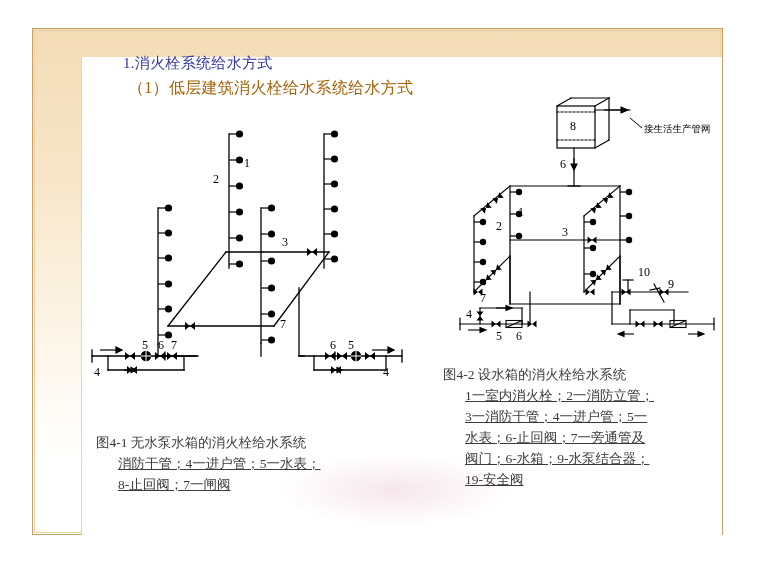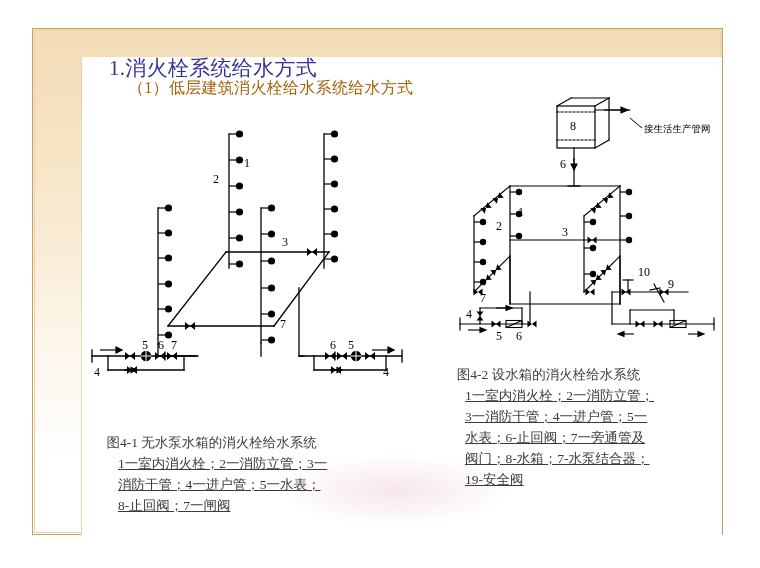--- a/index.html
+++ b/index.html
@@ -34,34 +34,34 @@
   }
   
   .wash{
     position:absolute;left:280px;top:455px;width:230px;height:70px;
     background:radial-gradient(ellipse at center, rgba(232,190,205,0.38) 0%, rgba(255,255,255,0) 72%);
     pointer-events:none;
   }
 
   
   .title1{
-    position:absolute;left:109px;top:54px;
-    font-size:21px;color:#33339a;white-space:nowrap;letter-spacing:0.3px;
+    position:absolute;left:123px;top:54px;
+    font-size:15px;color:#33339a;white-space:nowrap;letter-spacing:0.3px;
   }
   .title2{
     position:absolute;left:128px;top:78px;
     font-size:16px;color:#a16207;white-space:nowrap;letter-spacing:0.3px;
   }
 
   
   .cap{
     position:absolute;font-size:13.5px;color:#3b3b3b;line-height:21px;
     white-space:nowrap;
   }
-  .cap .hd{display:block;text-align:center;}
+  .cap .hd{display:block;}
   .cap .ln{display:block;padding-left:22px;text-decoration:underline;}
   #capLeft{left:96px;top:432px;}
   #capRight{left:443px;top:364px;}
 
   
   .dwg{position:absolute;}
   .dwg svg{display:block;}
   .lbl{font-family:"Liberation Serif",serif;font-size:11px;fill:#000;}
   .lblcjk{font-family:"Liberation Sans","DejaVu Sans",sans-serif;font-size:9.5px;fill:#000;}
 </style>
@@ -385,27 +385,26 @@
         <text x="64" y="244" font-size="12">6</text>
         <text x="28" y="206" font-size="12">7</text>
         <text x="216" y="192" font-size="12">9</text>
         <text x="186" y="180" font-size="12">10</text>
       </g>
     </svg>
   </div>
 
   <div class="cap" id="capLeft">
     <span class="hd">图4-1  无水泵水箱的消火栓给水系统</span>
-    <span class="ln">1一室内消火栓；2一消防立管；3一</span>
     <span class="ln">消防干管；4一进户管；5一水表；</span>
     <span class="ln">8-止回阀；7一闸阀</span>
   </div>
 
   <div class="cap" id="capRight">
     <span class="hd">图4-2  设水箱的消火栓给水系统</span>
     <span class="ln">1一室内消火栓；2一消防立管；</span>
     <span class="ln">3一消防干管；4一进户管；5一</span>
     <span class="ln">水表；6-止回阀；7一旁通管及</span>
-    <span class="ln">阀门；8-水箱；7-水泵结合器；</span>
+    <span class="ln">阀门；6-水箱；9-水泵结合器；</span>
     <span class="ln">19-安全阀</span>
   </div>
 
 </div>
 
 </body></html>

